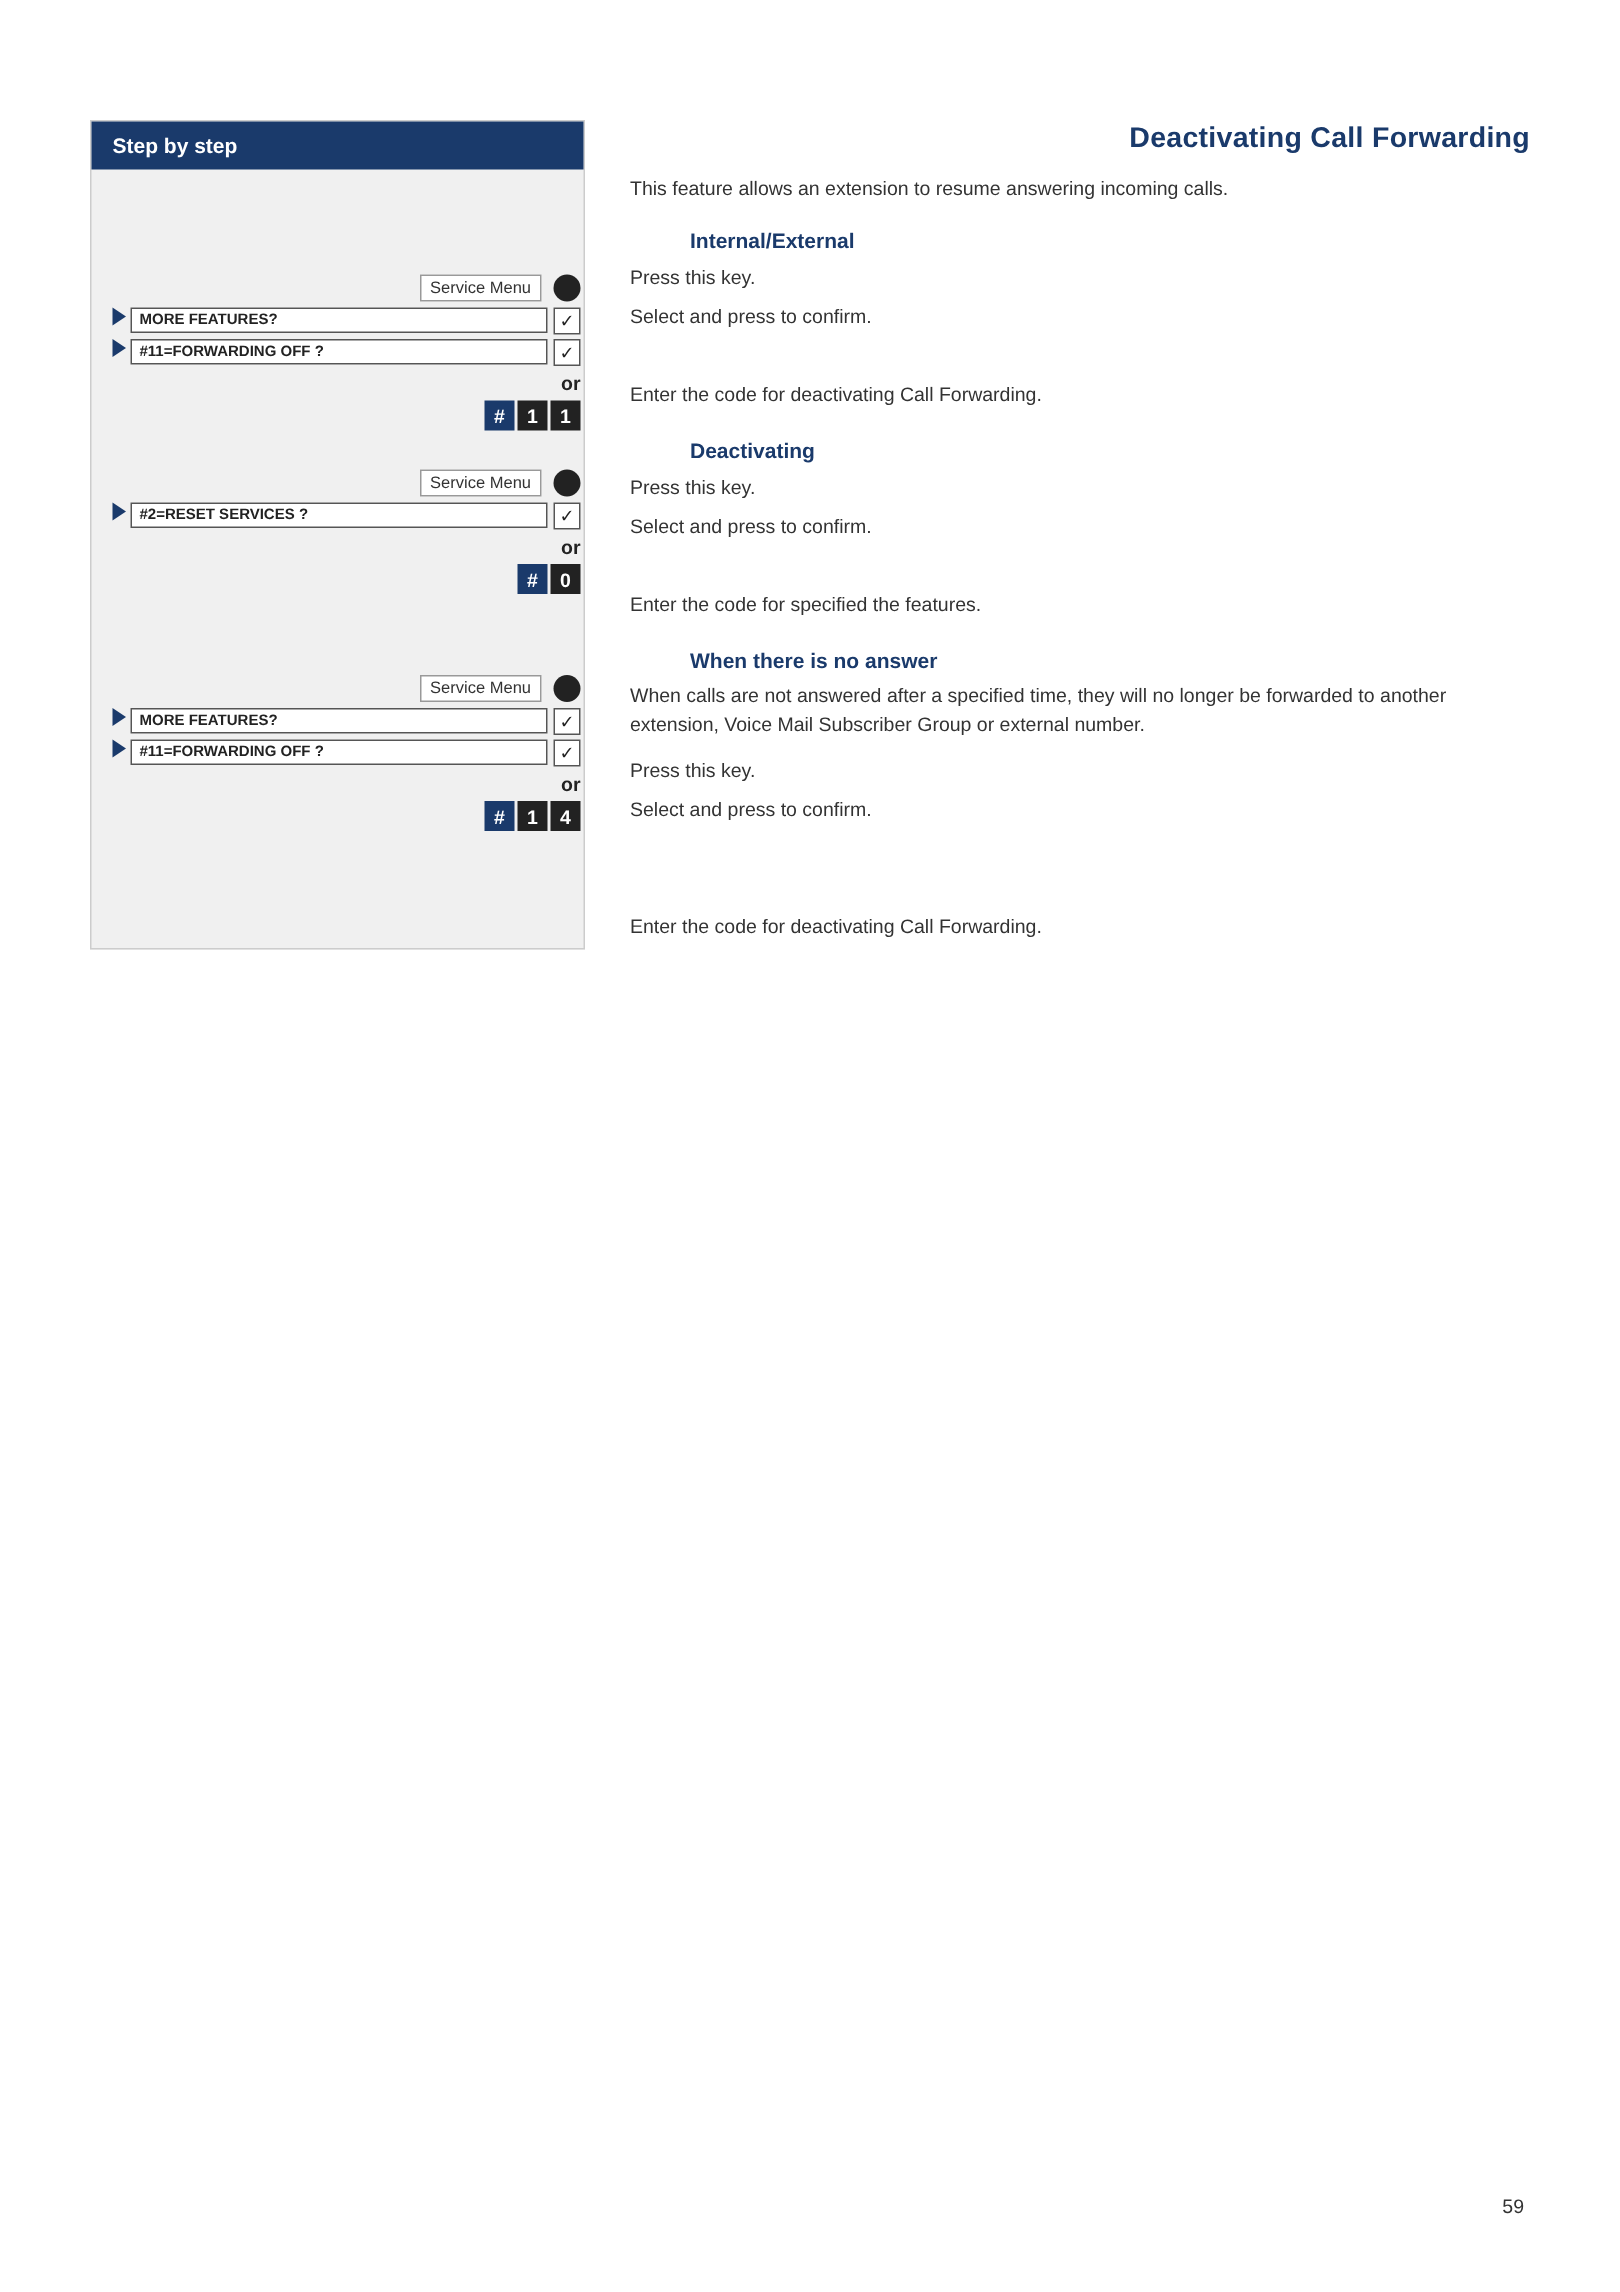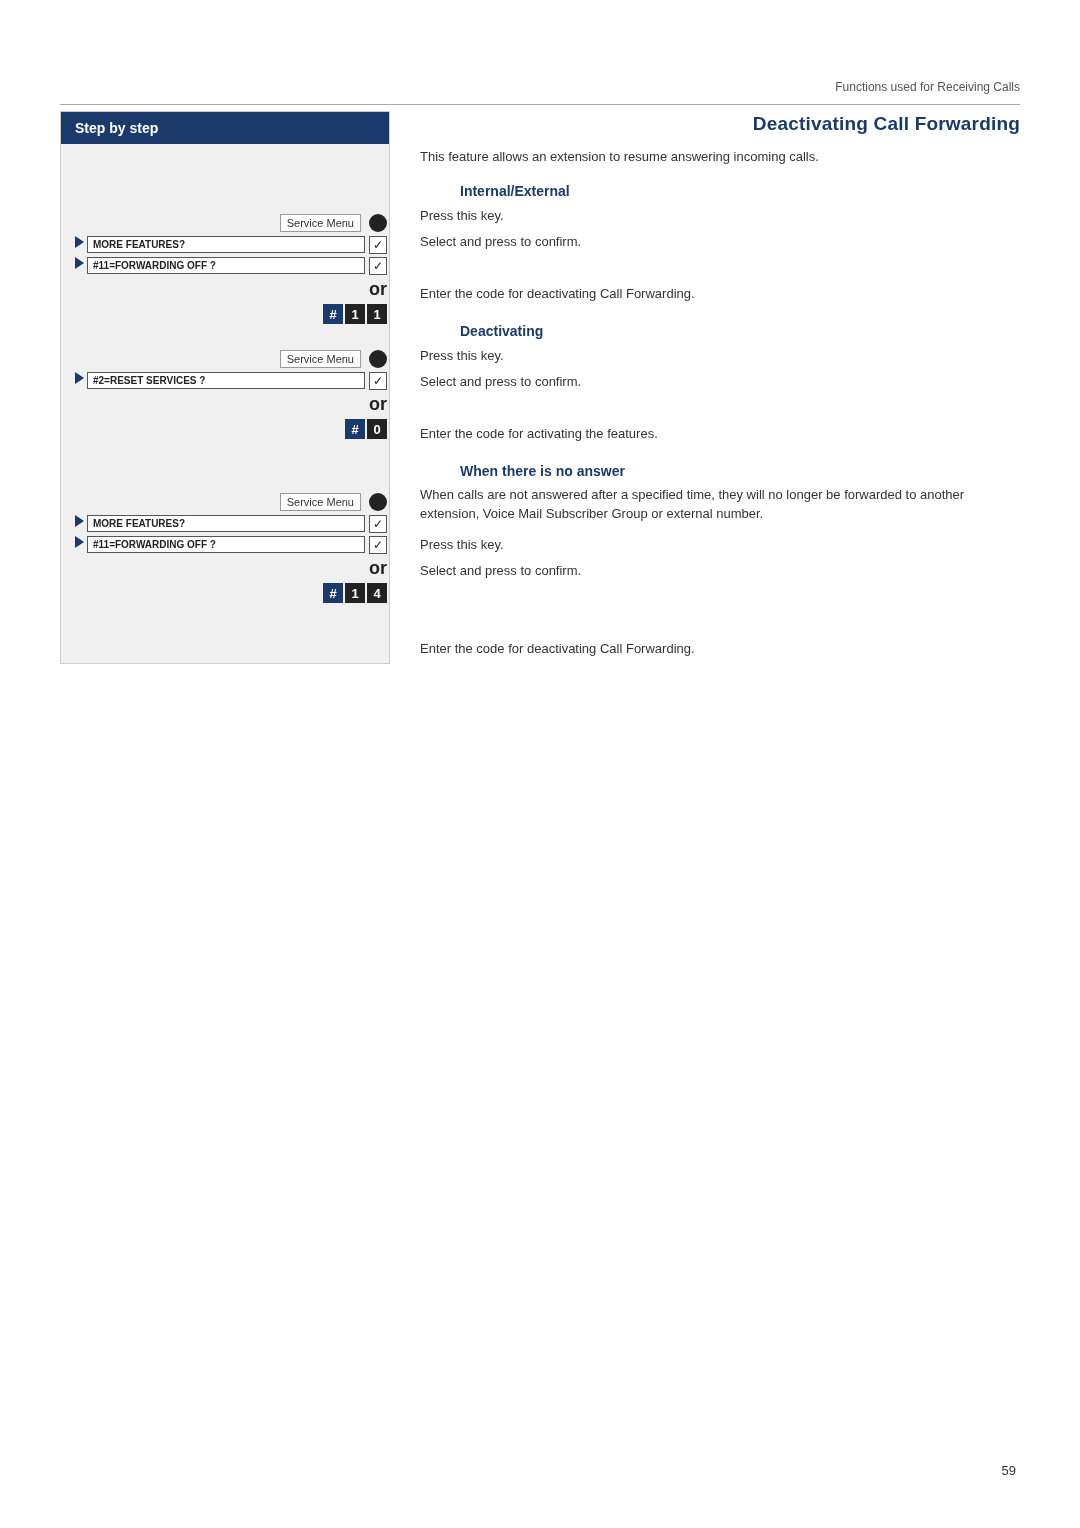--- a/index.html
+++ b/index.html
@@ -109,21 +109,21 @@
       display: flex;
       align-items: center;
       justify-content: center;
       background: #fff;
       margin-left: 4px;
       flex-shrink: 0;
       font-size: 12px;
     }
     .or-row {
       text-align: right;
-      font-size: 18px;
+      font-size: 13px;
       font-weight: bold;
       margin: 4px 0 4px 0;
       color: #222;
     }
     .code-row {
       display: flex;
       justify-content: flex-end;
       margin-bottom: 8px;
     }
     .code-box {
@@ -206,24 +206,20 @@
     }
     
     .left-section-block {
       margin-bottom: 0;
     }
   </style>
 </head>
 <body>
 
 <div class="page-container">
-  <div class="top-rule-area">
-    <div class="header-text">Functions used for Receiving Calls</div>
-    <hr class="header-rule">
-  </div>
 
   <div class="content-wrapper">
 
     <div class="left-panel">
       <div class="step-by-step-header">Step by step</div>
       <div class="left-content">
 
         <div style="height: 60px;"></div>
 
         <div class="left-section-block">
@@ -351,21 +347,21 @@
         <div style="height: 26px; display:flex; align-items:center;">
           <span class="instruction-text">Press this key.</span>
         </div>
         <div style="height: 26px; display:flex; align-items:center;">
           <span class="instruction-text">Select and press to confirm.</span>
         </div>
         <div style="height: 26px; display:flex; align-items:center;">
           
         </div>
         <div style="height: 26px; display:flex; align-items:center;">
-          <span class="instruction-text">Enter the code for activating the features.</span>
+          <span class="instruction-text">Enter the code for specified the features.</span>
         </div>
       </div>
 
       <div style="height: 14px;"></div>
 
       <div class="right-section">
         <div class="section-title when-no-answer">When there is no answer</div>
         <p class="instruction-text" style="margin-bottom: 10px; line-height:1.5;">When calls are not answered after a specified time, they will no longer be forwarded to another extension, Voice Mail Subscriber Group or external number.</p>
         <div style="height: 26px; display:flex; align-items:center;">
           <span class="instruction-text">Press this key.</span>

